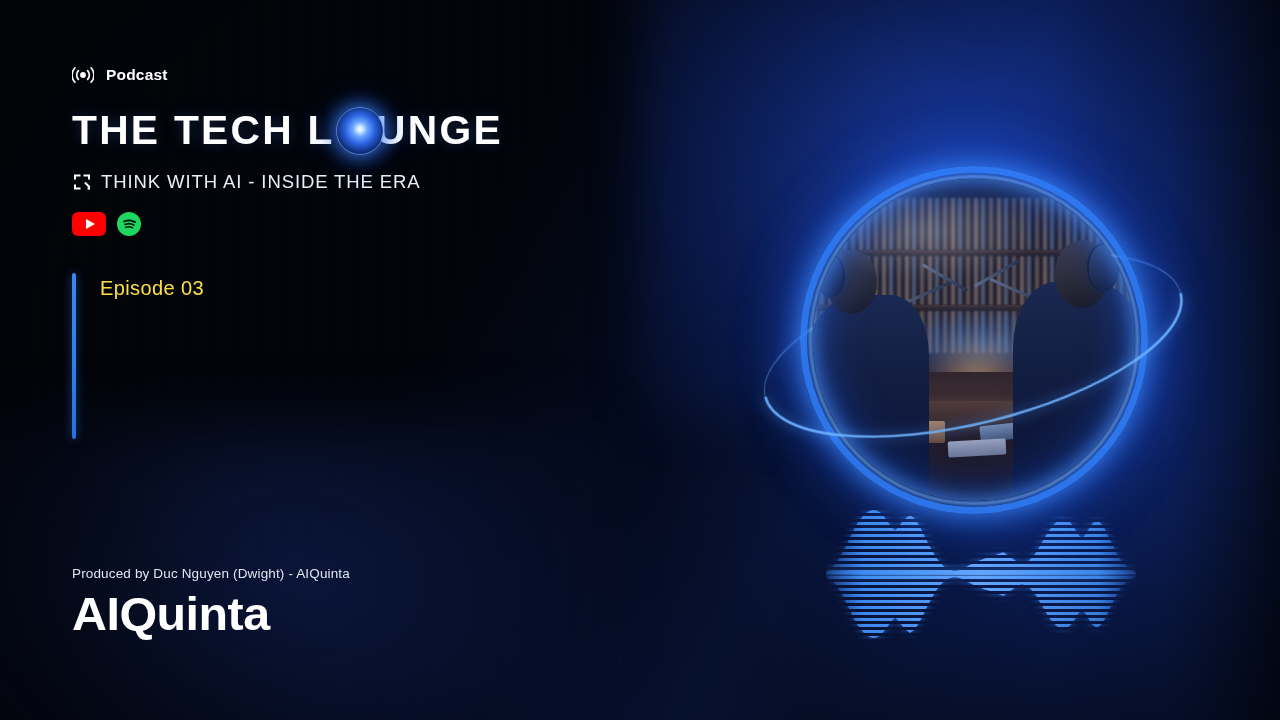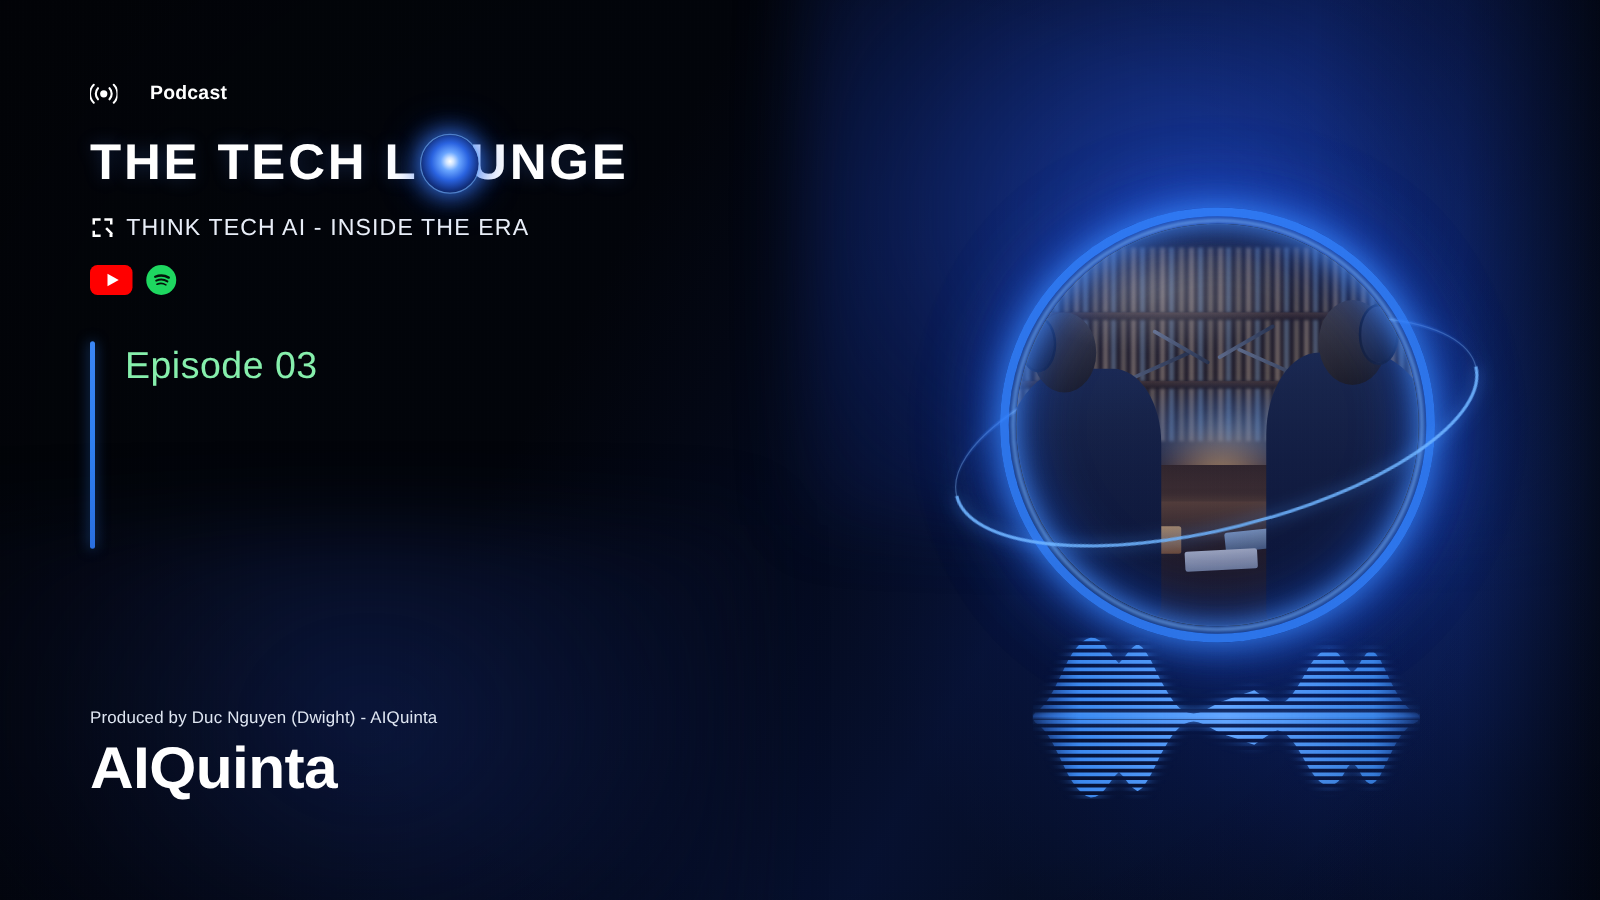--- a/index.html
+++ b/index.html
@@ -54,21 +54,21 @@
   .bg-noise{
     position:absolute;inset:0;opacity:.05;
     background-image:
       repeating-linear-gradient(0deg, rgba(255,255,255,.07) 0 1px, rgba(0,0,0,0) 1px 2px),
       repeating-linear-gradient(90deg, rgba(255,255,255,.05) 0 1px, rgba(0,0,0,0) 1px 3px);
   }
 
   
   .header{position:absolute;left:72px;top:64px;width:620px;}
 
-  .pod-row{display:flex;align-items:center;gap:26px;height:22px;}
+  .pod-row{display:flex;align-items:center;gap:12px;height:22px;}
   .pod-label{
     color:#ffffff;font-size:15.5px;font-weight:700;letter-spacing:.2px;
   }
 
   .wordmark{
     position:relative;
     margin-top:18px;
     height:52px;
     display:flex;align-items:center;
   }
@@ -140,22 +140,22 @@
   
   .title-block{position:absolute;left:72px;top:272px;width:790px;}
   .accent-bar{
     position:absolute;left:0;top:1px;width:4px;height:166px;
     background:linear-gradient(180deg,#3b86f5 0%,#2f7ff0 50%,#2a6fe0 100%);
     border-radius:2px;
     box-shadow:0 0 10px rgba(50,130,245,.55);
   }
   .episode{
     margin-left:28px;
-    color:#86efac;
-    font-size:30px;
+    color:#fde047;
+    font-size:20px;
     font-weight:400;
     letter-spacing:.4px;
     line-height:1;
     padding-top:6px;
   }
   .ep-title{
     margin-left:28px;
     margin-top:26px;
     color:#ffffff;
     font-size:37px;
@@ -478,21 +478,21 @@
     </div>
 
     <div class="tagline-row">
       <svg width="20" height="20" viewBox="0 0 20 20">
         <path d="M3 6.5 V3.5 H7.5" fill="none" stroke="#ffffff" stroke-width="2" stroke-linecap="square"></path>
         <path d="M17 6.5 V3.5 H12.5" fill="none" stroke="#ffffff" stroke-width="2" stroke-linecap="square"></path>
         <path d="M3 13.5 V16.5 H7.5" fill="none" stroke="#ffffff" stroke-width="2" stroke-linecap="square"></path>
         <path d="M13.6 11.2 L17 14.6" fill="none" stroke="#ffffff" stroke-width="2" stroke-linecap="square"></path>
         <rect x="15.6" y="15.2" width="2.4" height="2.4" fill="#ffffff"></rect>
       </svg>
-      <span class="tagline">THINK TECH AI - INSIDE THE ERA</span>
+      <span class="tagline">THINK WITH AI - INSIDE THE ERA</span>
     </div>
 
     <div class="social-row">
       <span class="yt-badge">
         <span class="tri"></span>
       </span>
       <span class="sp-badge">
         <svg width="17" height="17" viewBox="0 0 17 17">
           <path d="M3.2 5.4 C6.6 4.0 11.0 4.3 14.0 6.1" fill="none" stroke="#04140a" stroke-width="1.9" stroke-linecap="round"></path>
           <path d="M4.0 8.5 C6.9 7.3 10.5 7.6 12.9 9.1" fill="none" stroke="#04140a" stroke-width="1.6" stroke-linecap="round"></path>

